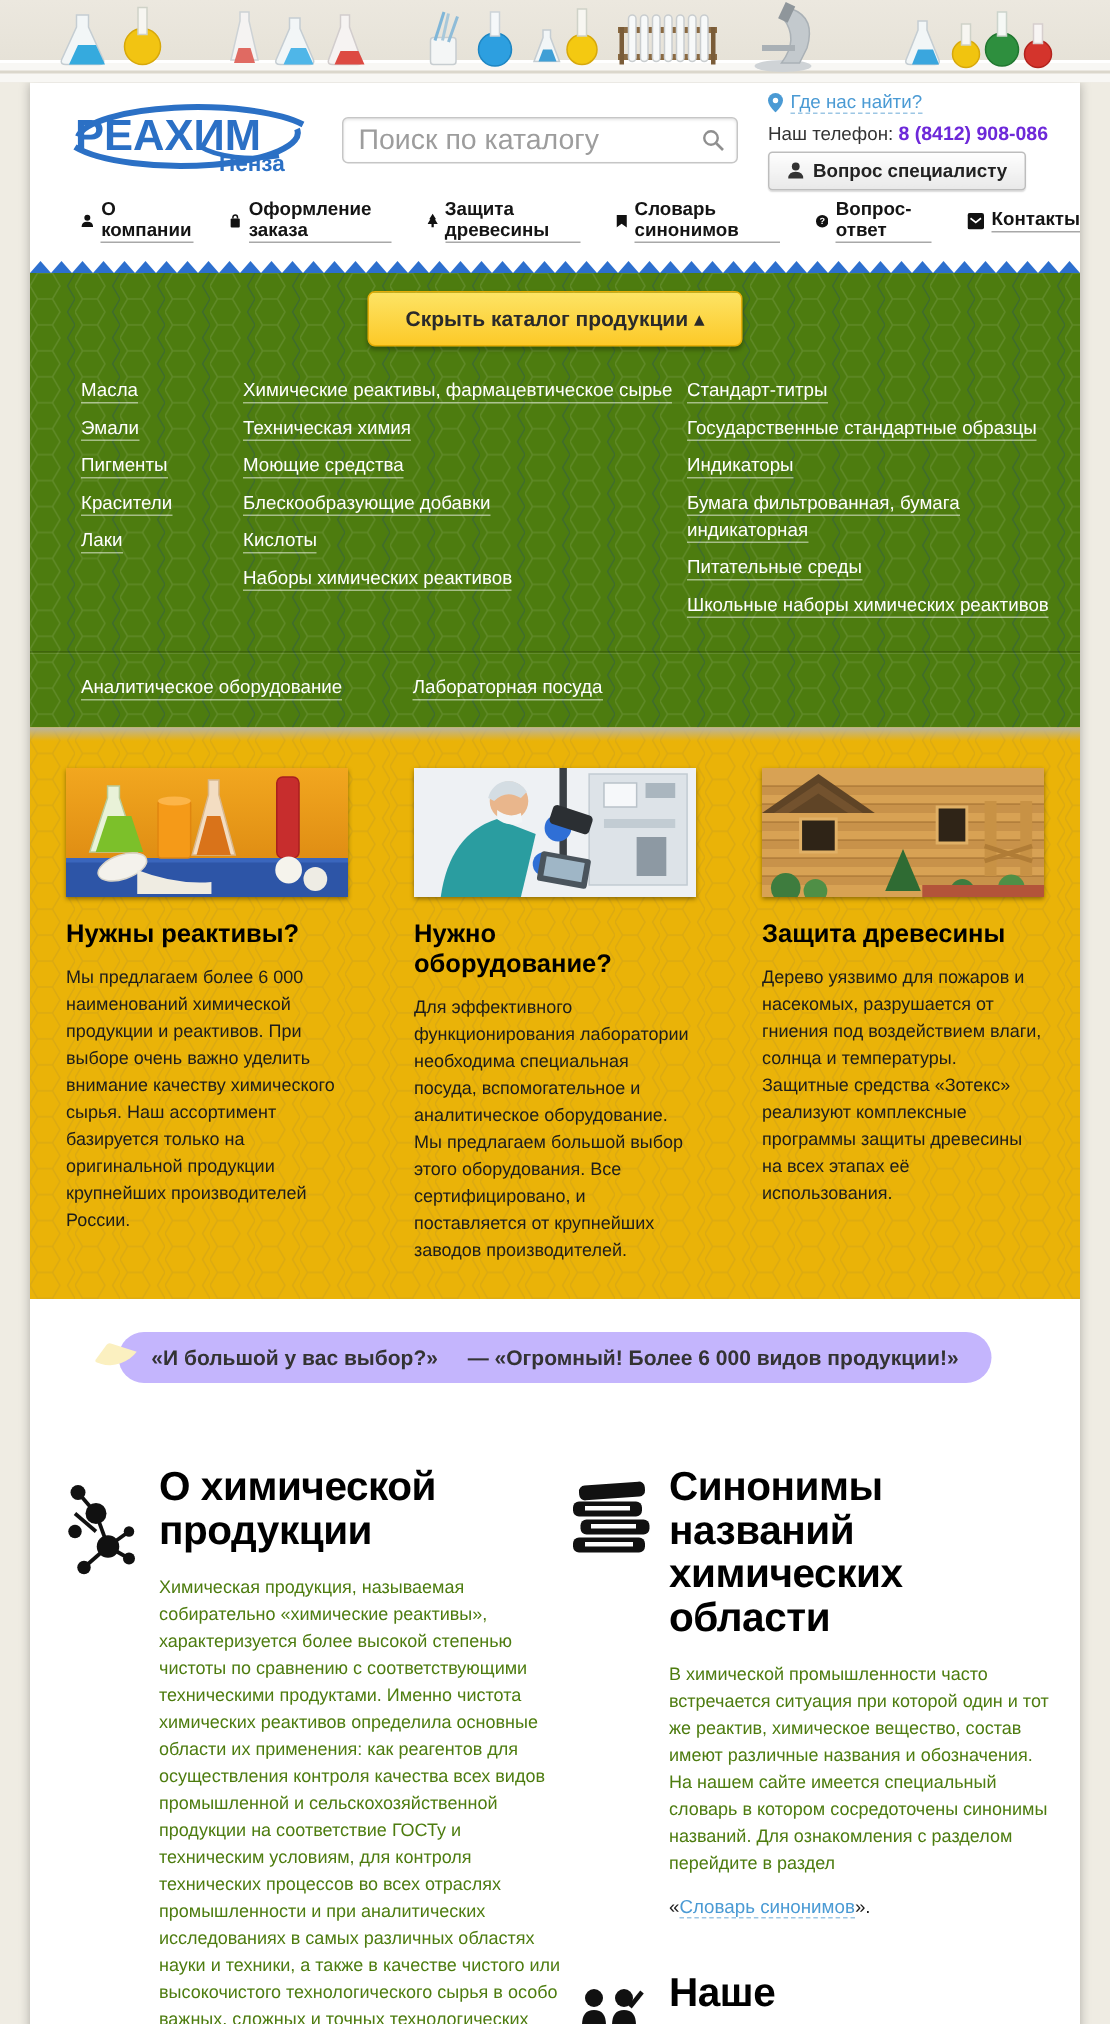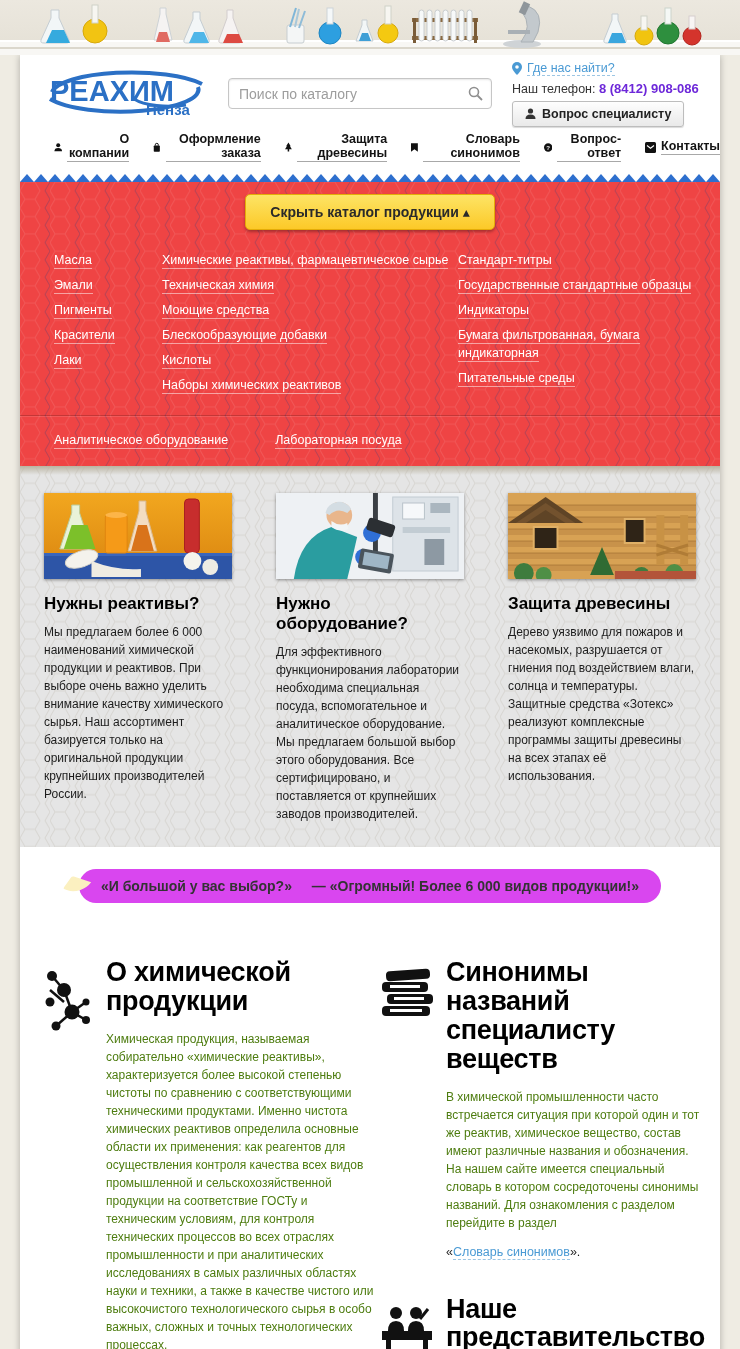--- a/index.html
+++ b/index.html
@@ -17,76 +17,76 @@
 
   
   .card { margin:0 20px; background:#fff; box-shadow:0 0 7px rgba(0,0,0,.28); }
 
   
   .hdr { display:flex; align-items:center; padding:11px 18px 9px; height:75px; }
   .logo { width:176px; flex:none; }
   .search { flex:1; margin:0 20px 0 14px; position:relative; }
   .search input {
     width:100%; height:31px; border:1px solid #c6c6c6; border-radius:4px;
-    padding:0 32px 0 10px; font-size:14px; color:#14532d;
+    padding:0 32px 0 10px; font-size:19px; color:#14532d;
     box-shadow:inset 0 1px 2px rgba(0,0,0,.1); outline:none;
     font-family:"Liberation Sans","DejaVu Sans",sans-serif;
   }
   .search input::placeholder { color:#9d9d9d; }
   .search .mag { position:absolute; right:9px; top:8px; }
   .hdr-right { width:190px; flex:none; display:flex; flex-direction:column; align-items:flex-start; gap:5px; }
   .findus { font-size:12.5px; color:#4a9ad4; text-decoration:none; display:flex; align-items:center; gap:5px; }
   .findus span { border-bottom:1px dashed #9cc6e4; }
   .phone-line { font-size:12.5px; color:#333; }
   .phone-line b { font-size:13px; color:#6d28d9; }
   .ask-btn {
     display:flex; align-items:center; gap:6px; padding:5px 12px;
     background:linear-gradient(#fefefe,#e9e9e9); border:1px solid #bdbdbd; border-radius:3px;
     font-weight:bold; font-size:12.5px; color:#222; box-shadow:0 1px 1px rgba(0,0,0,.15);
     font-family:"Liberation Sans","DejaVu Sans",sans-serif; cursor:pointer;
   }
 
   
-  .nav { display:flex; align-items:center; gap:24px; padding:2px 0 12px 34px;text-align:right; }
+  .nav { display:flex; align-items:center; gap:24px; padding:2px 0 12px 34px; }
   .nav a { display:flex; align-items:center; gap:5px; text-decoration:none; color:#141414; font-weight:bold; font-size:12.5px; }
   .nav a span { border-bottom:1px solid #a8a8a8; padding-bottom:1px; }
 
   
-  .catalog { position:relative; background:#ef4444; }
+  .catalog { position:relative; background:#4d7c0f; }
   .catalog .zig { display:block; }
   .hexlayer { position:absolute; left:0; top:8px; right:0; bottom:0; }
   .cat-inner { position:relative; z-index:1; padding-top:12px; }
   .toggle-row { text-align:center; }
   .toggle-btn {
     padding:9px 24px; font-size:14px; font-weight:bold; color:#2a2a2a;
     background:linear-gradient(#fde465,#fcc928); border:1px solid #e4ac07; border-radius:5px;
     box-shadow:0 2px 3px rgba(0,0,0,.3); cursor:pointer;
     font-family:"Liberation Sans","DejaVu Sans",sans-serif;
   }
   .cat-cols { display:grid; grid-template-columns:108px 296px auto; padding:20px 0 0 34px; }
   .cat-col li { margin-bottom:7px; }
   .cat-link { color:#fff; font-size:12.5px; text-decoration:none; border-bottom:1px solid rgba(255,255,255,.5); padding-bottom:1px; }
   .cat-foot { margin-top:15px; border-top:1px solid rgba(0,0,0,.18); box-shadow:inset 0 1px 0 rgba(255,255,255,.12); padding:14px 0 18px 34px; }
   .cat-foot a { margin-right:47px; }
 
   
-  .features { position:relative; background:#e5e5e5; padding:27px 24px 24px; display:flex; gap:44px; }
+  .features { position:relative; background:#eab308; padding:27px 24px 24px; display:flex; gap:44px; }
   .features::before { content:""; position:absolute; left:0; top:0; right:0; height:9px;
     background:linear-gradient(#bab4a2,rgba(186,180,162,0)); z-index:1; }
   .hexlayer2 { position:absolute; inset:0; }
   .feature { flex:1; position:relative; z-index:1; }
   .photo { height:86px; background:#fff; box-shadow:0 1px 3px rgba(0,0,0,.4); overflow:hidden; }
   .photo svg { display:block; width:100%; height:100%; }
   .feature h3 { font-size:17px; color:#000; margin:15px 0 9px; }
   .feature p { font-size:12px; line-height:1.5; color:#1c1c1c; }
 
   
   .content { background:#fff; padding-top:22px; }
   .bubble-row { display:flex; justify-content:center; }
-  .bubble { position:relative; background:#d946ef; border-radius:18px; padding:9px 22px; font-size:14px; font-weight:bold; color:#333; }
+  .bubble { position:relative; background:#c4b5fd; border-radius:18px; padding:9px 22px; font-size:14px; font-weight:bold; color:#333; }
   .bubble::before { content:""; position:absolute; left:-12px; top:9px; width:20px; height:15px;
     background:#fbf0c0; border-radius:2px 0 16px 2px; transform:rotate(18deg) skewX(-18deg); }
   .bubble .answer { margin-left:16px; }
 
   .articles { display:grid; grid-template-columns:340px 1fr; padding:28px 18px 0; }
   .art { position:relative; padding-left:68px;margin-top:27px; }
   .art .big-icon { position:absolute; left:4px; top:10px; }
   .art h2 { font-size:27px; line-height:1.07; letter-spacing:-0.3px; color:#000; margin:5px 0 14px; max-width:265px; }
   .art p { font-size:12px; line-height:1.5; color:#4d7c0f; max-width:302px; }
   .art .linkline { margin-top:13px; font-size:12.5px; }
@@ -290,20 +290,21 @@
             <li><a class="cat-link">Кислоты</a></li>
             <li><a class="cat-link">Наборы химических реактивов</a></li>
           </ul>
         <ul class="cat-col">
 
         <li><a class="cat-link">Стандарт-титры</a></li>
             <li><a class="cat-link">Государственные стандартные образцы</a></li>
             <li><a class="cat-link">Индикаторы</a></li>
             <li><a class="cat-link">Бумага фильтрованная, бумага индикаторная</a></li>
             <li><a class="cat-link">Питательные среды</a></li>
+            <li><a class="cat-link">Школьные наборы химических реактивов</a></li>
           </ul>
       </div>
       <div class="cat-foot">
         
       <a class="cat-link">Аналитическое оборудование</a><a class="cat-link">Лабораторная посуда</a></div>
     </div>
   </section>
 
   <section class="features">
     <svg class="hexlayer2" width="100%" height="100%" preserveAspectRatio="none">
@@ -450,21 +451,21 @@
         <div class="art">
           <svg class="big-icon" width="52" height="50" viewBox="0 0 52 50">
             <rect x="4" y="2" width="44" height="10" rx="4" fill="#111" transform="rotate(-4 26 7)"></rect>
             <rect x="0" y="14" width="46" height="10" rx="4" fill="#111"></rect>
             <rect x="5" y="26" width="46" height="10" rx="4" fill="#111"></rect>
             <rect x="0" y="38" width="48" height="10" rx="4" fill="#111"></rect>
             <rect x="8" y="17" width="30" height="3" fill="#fff"></rect>
             <rect x="12" y="29" width="30" height="3" fill="#fff"></rect>
             <rect x="8" y="41" width="32" height="3" fill="#fff"></rect>
           </svg>
-          <h2>Синонимы названий специалисту веществ</h2>
+          <h2>Синонимы названий химических области</h2>
           <p>В химической промышленности часто встречается ситуация при которой один и тот же реактив, химическое вещество, состав имеют различные названия и обозначения. На нашем сайте имеется специальный словарь в котором сосредоточены синонимы названий. Для ознакомления с разделом перейдите в раздел</p>
           <div class="linkline">
             <span>«</span><a class="blue-link">Словарь синонимов</a><span>».</span>
           </div>
         </div>
 
         <div class="art">
           <svg class="big-icon" width="52" height="46" viewBox="0 0 52 46">
             <circle cx="14" cy="8" r="6" fill="#111"></circle>
             <circle cx="34" cy="8" r="6" fill="#111"></circle>

